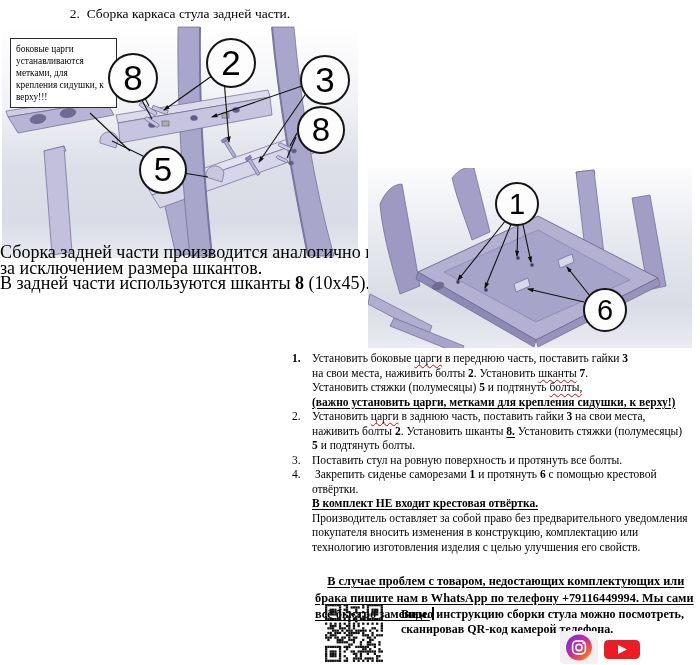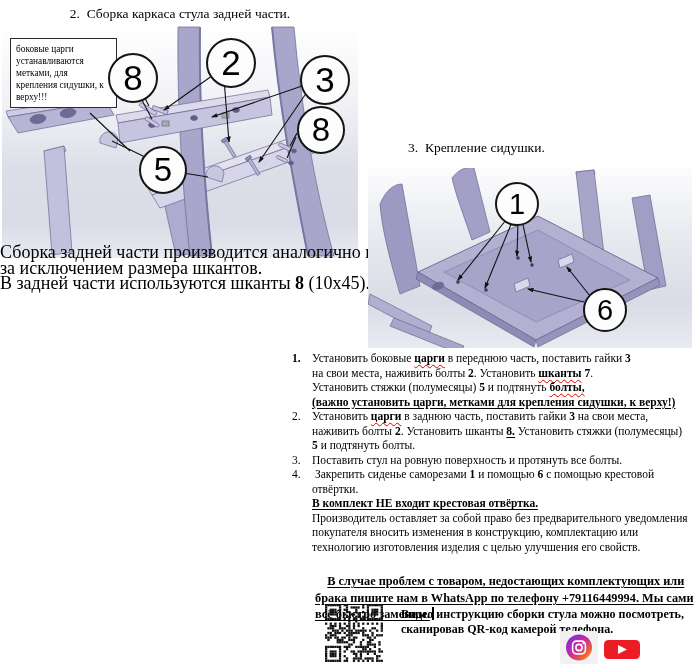--- a/index.html
+++ b/index.html
@@ -2,21 +2,21 @@
 <html><head>
 <meta charset="utf-8">
 <style>
   html,body{margin:0;padding:0;background:#fff;}
   #page{position:relative;width:700px;height:665px;background:#ffffff;overflow:hidden;
         font-family:"Liberation Serif","DejaVu Serif",serif;color:#000;}
   .abs{position:absolute;}
   .b{font-weight:bold;}
   .u{text-decoration:underline;text-underline-offset:2px;}
   .sp{text-decoration-line:underline;text-decoration-style:wavy;text-decoration-color:#e00000;
-      text-decoration-thickness:1px;text-underline-offset:2px;font-weight:bold;}
+      text-decoration-thickness:1px;text-underline-offset:2px;}
   .title{font-size:13.5px;white-space:pre;}
   #title2{top:6px;left:2px;width:356px;text-align:center;}
   #title3{top:140px;left:408px;}
   #diagram1{top:25px;left:2px;width:356px;height:233px;}
   #diagram2{top:168px;left:368px;width:324px;height:180px;}
   #callout-box{top:38px;left:10px;width:95px;padding:4px 5px;background:#fff;border:1.5px solid #2a2a2a;
       font-family:Liberation Serif, serif;font-size:9.3px;line-height:1.3;white-space:normal;}
   .balloon{position:absolute;border:2px solid #141414;border-radius:50%;background:#fdfdfe;
       display:flex;align-items:center;justify-content:center;
       font-family:"Liberation Sans","DejaVu Sans",sans-serif;}
@@ -129,21 +129,20 @@
   <div class="balloon sz46" style="left:108px;top:53px;">8</div>
   <div class="balloon sz46" style="left:206px;top:38px;">2</div>
   <div class="balloon sz46" style="left:300px;top:55px;">3</div>
   <div class="balloon sz44" style="left:297px;top:106px;">8</div>
   <div class="balloon sz44" style="left:139px;top:146px;">5</div>
 
   <div class="abs" id="note"><span>Сборка задней части производится аналогично передней,
 за исключением размера шкантов.
 В задней части используются шканты </span><span class="b">8</span><span> (10x45).</span></div>
 
-  <div class="abs title" id="title3">3.  Крепление сидушки.</div>
 
   <svg class="abs" id="diagram2" viewBox="0 0 324 180">
     <defs>
       <linearGradient id="bg2" x1="0" y1="0" x2="0" y2="1">
         <stop offset="0" stop-color="#fcfcfd"></stop>
           <stop offset="0.4" stop-color="#e7e9ef"></stop>
         <stop offset="0.75" stop-color="#d9dce6"></stop>
           <stop offset="1" stop-color="#e9ebf1"></stop>
       </linearGradient>
       <marker id="arr2" markerWidth="7" markerHeight="5" refX="5" refY="2" orient="auto">
@@ -197,21 +196,21 @@
       <span class="body"><span>Установить </span><span class="sp">царги</span><span> в заднюю часть, поставить гайки </span><span class="b">3</span><span> на свои места,
 наживить болты </span><span class="b">2</span><span>. Установить шканты </span><span class="b u">8.</span><span> Установить стяжки (полумесяцы)
 </span><span class="b">5</span><span> и подтянуть болты.</span></span>
     </div>
     <div class="step">
       <span class="num">3.</span>
       <span class="body"><span>Поставить стул на ровную поверхность и протянуть все болты.</span></span>
     </div>
     <div class="step">
       <span class="num">4.</span>
-      <span class="body"><span> Закрепить сиденье саморезами </span><span class="b">1</span><span> и помощью </span><span class="b">6</span><span> с помощью крестовой
+      <span class="body"><span> Закрепить сиденье саморезами </span><span class="b">1</span><span> и протянуть </span><span class="b">6</span><span> с помощью крестовой
 отвёртки.
 </span><span class="b u">В комплект НЕ входит крестовая отвёртка.</span><span>
 Производитель оставляет за собой право без предварительного уведомления
 покупателя вносить изменения в конструкцию, комплектацию или
 технологию изготовления изделия с целью улучшения его свойств.</span></span>
     </div>
   </div>
 
   <div class="abs" id="contact">
     <span><span class="b u">В случае проблем с товаром, недостающих комплектующих или

